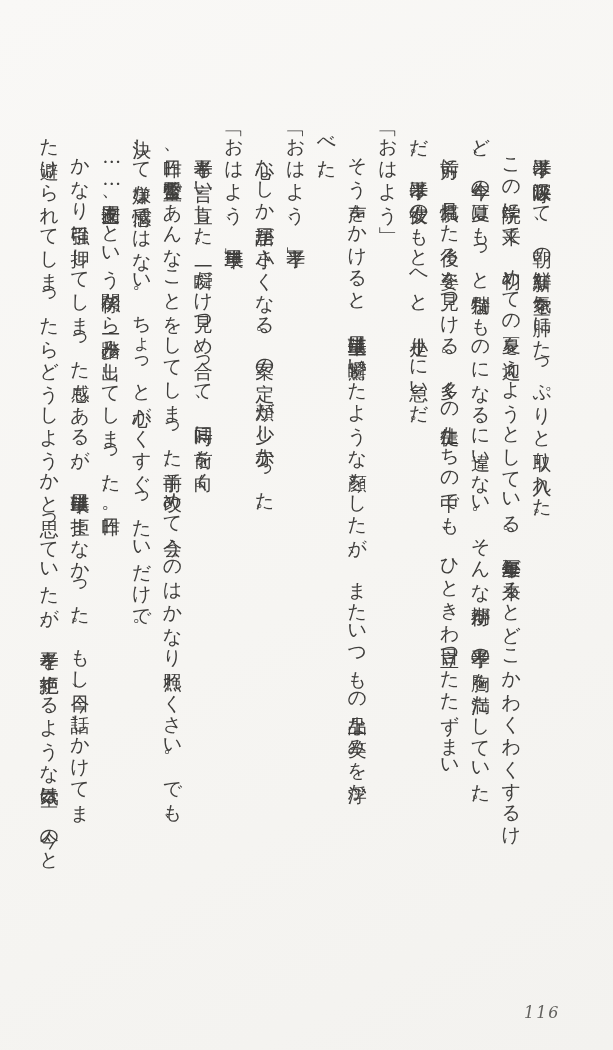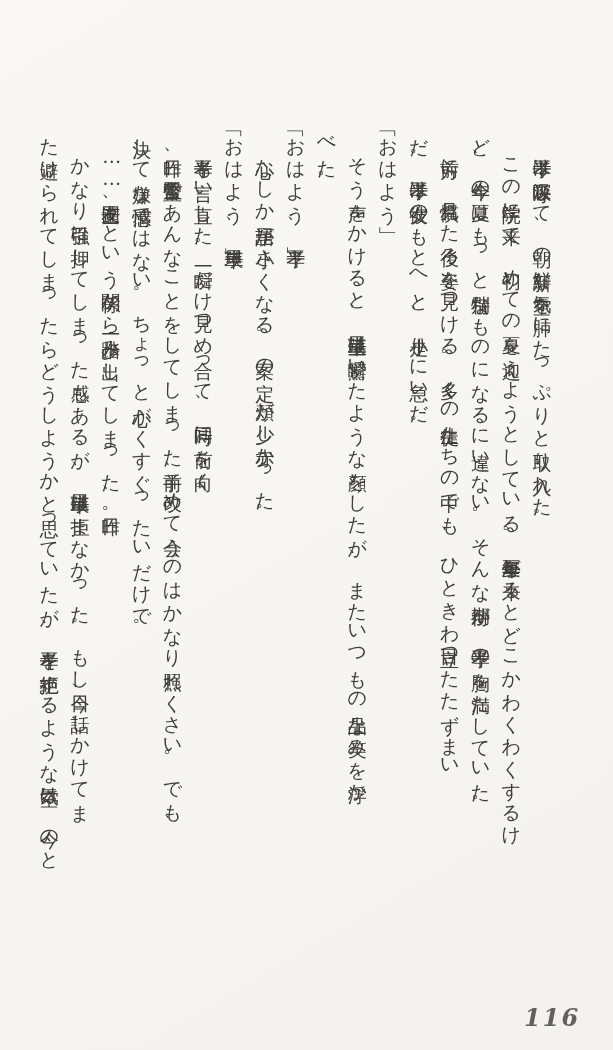--- a/index.html
+++ b/index.html
@@ -35,24 +35,23 @@
     height: 832px;
     line-height: 30.8px;   
     white-space: nowrap;
     margin: 0;
   }
   .page-number {
     position: absolute;
     top: 1003px;
     left: 524px;
     font-style: italic;
-    font-size: 24px;
+    font-size: 16px;
     letter-spacing: 2px;
     color: #62615e;
-    font-weight: bold;
   }
 </style>
 </head>
 <body>
 
 <div class="book-page">
 
   <div class="text-block">
     <p class="text-column">　孝平は深呼吸して、朝の新鮮な空気を肺にたっぷりと取り入れた。</p>
     <p class="text-column">　この学院に来て、初めての夏を迎えようとしている。毎年夏が来るとどこかわくわくするけ</p>

